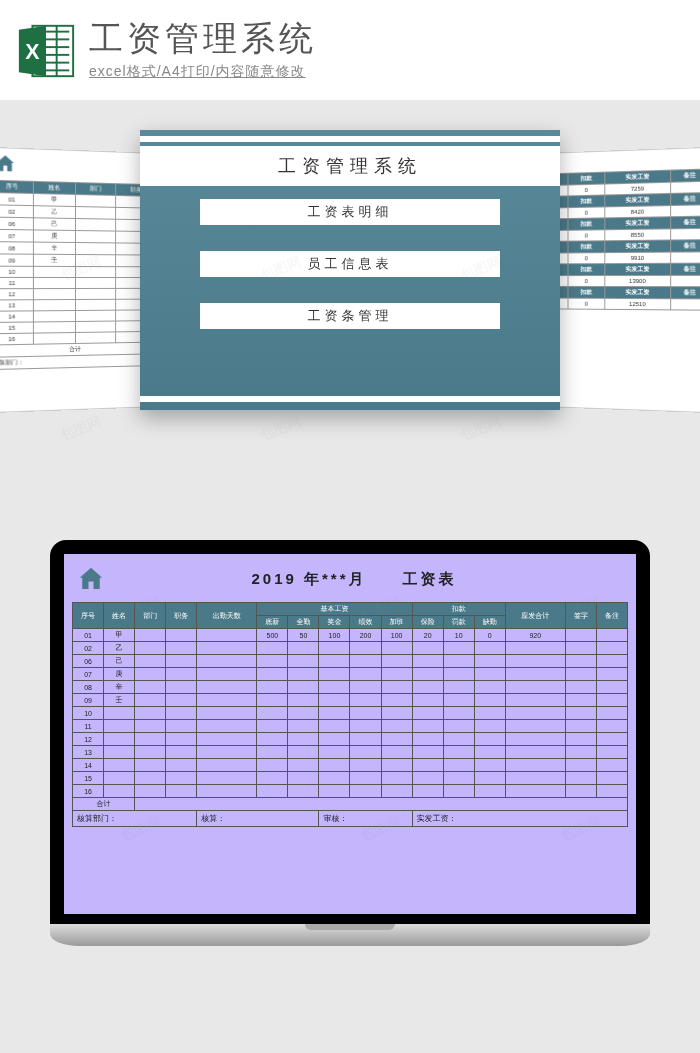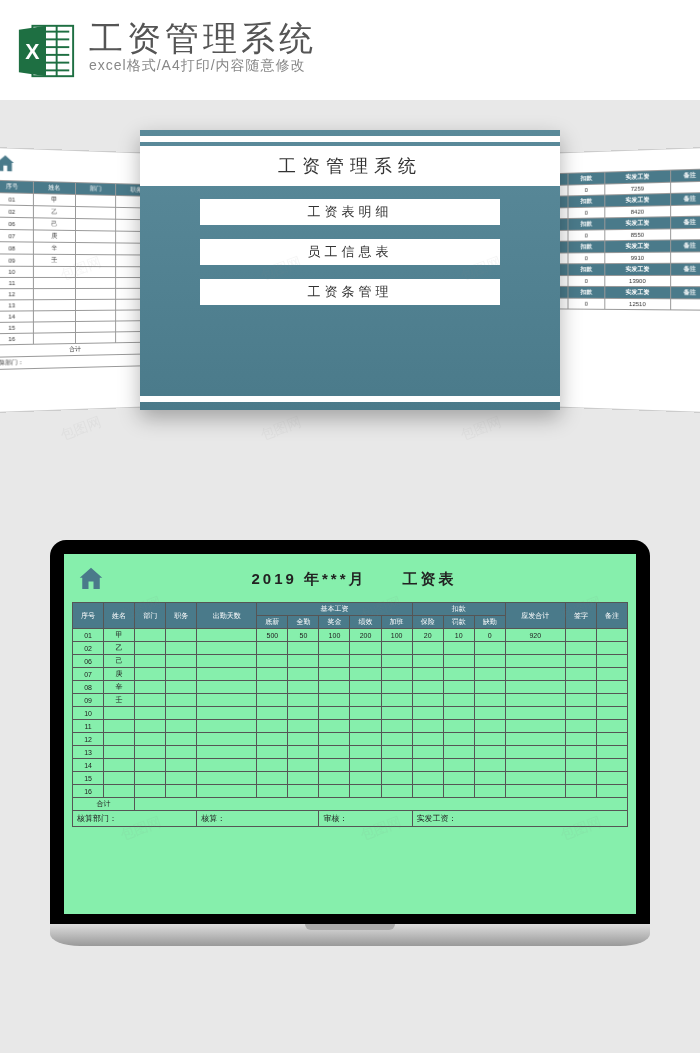--- a/index.html
+++ b/index.html
@@ -40,21 +40,23 @@
   .title {
     font-size: 34px;
     font-weight: 300;
     color: #555;
     letter-spacing: 4px;
     line-height: 1.1;
   }
   .subtitle {
     font-size: 14px;
     color: #888;
+    margin-top: 6px;
     letter-spacing: 1px;
+    text-decoration: underline;
   }
 
   .mid-section {
     position: relative;
     height: 370px;
     margin-top: 20px;
   }
   .bg-sheet {
     position: absolute;
     background: #fff;
@@ -90,21 +92,21 @@
     padding: 8px 0;
     text-align: center;
   }
   .center-card .cc-title {
     font-size: 18px;
     letter-spacing: 6px;
     color: #333;
   }
   .center-card .menu-area {
     padding: 5px 60px 0 60px;
-    display: flex; flex-direction: column; gap: 14px;
+    display: flex; flex-direction: column; gap: 26px;
   }
   .center-card .menu-btn {
     background: #fff;
     text-align: center;
     padding: 4px 0;
     font-size: 13px;
     letter-spacing: 4px;
     color: #333;
   }
   .center-card .bottom-stripe {
@@ -123,21 +125,21 @@
   .laptop {
     width: 600px;
     position: relative;
   }
   .laptop-screen {
     background: #000;
     border-radius: 16px 16px 0 0;
     padding: 14px 14px 10px 14px;
   }
   .screen-inner {
-    background: #86efac;
+    background: #c4b5fd;
     height: 360px;
     padding: 6px 8px;
     overflow: hidden;
   }
   .laptop-base {
     height: 22px;
     background: linear-gradient(#ddd, #999);
     border-radius: 0 0 30px 30px / 0 0 12px 12px;
     position: relative;
   }

